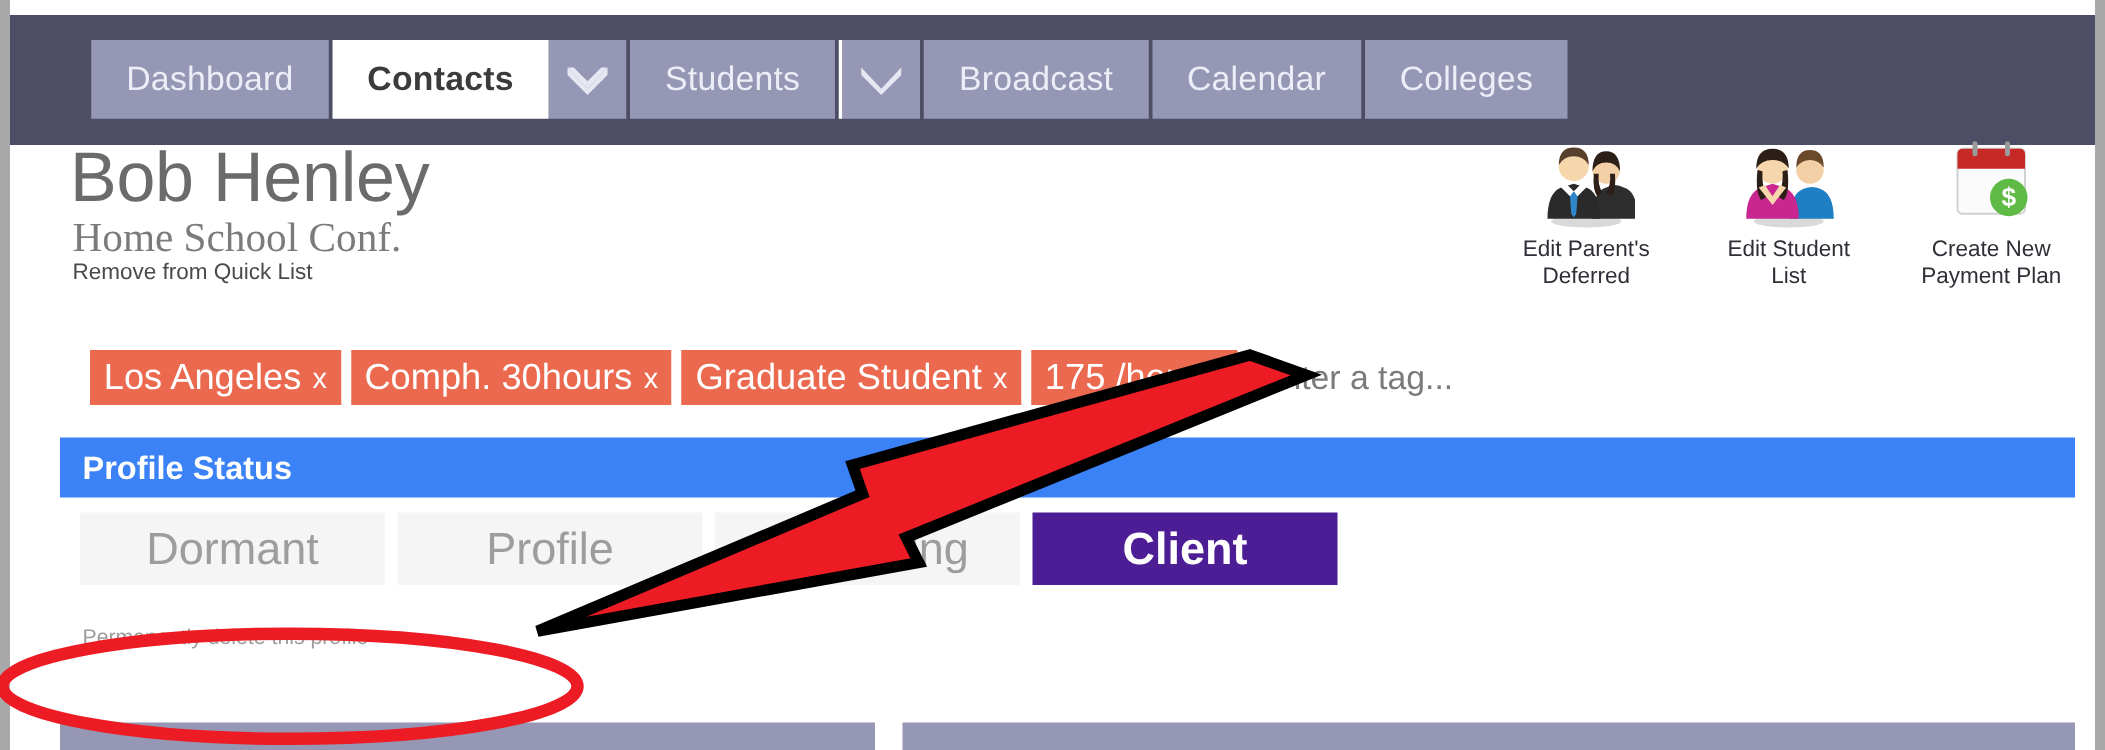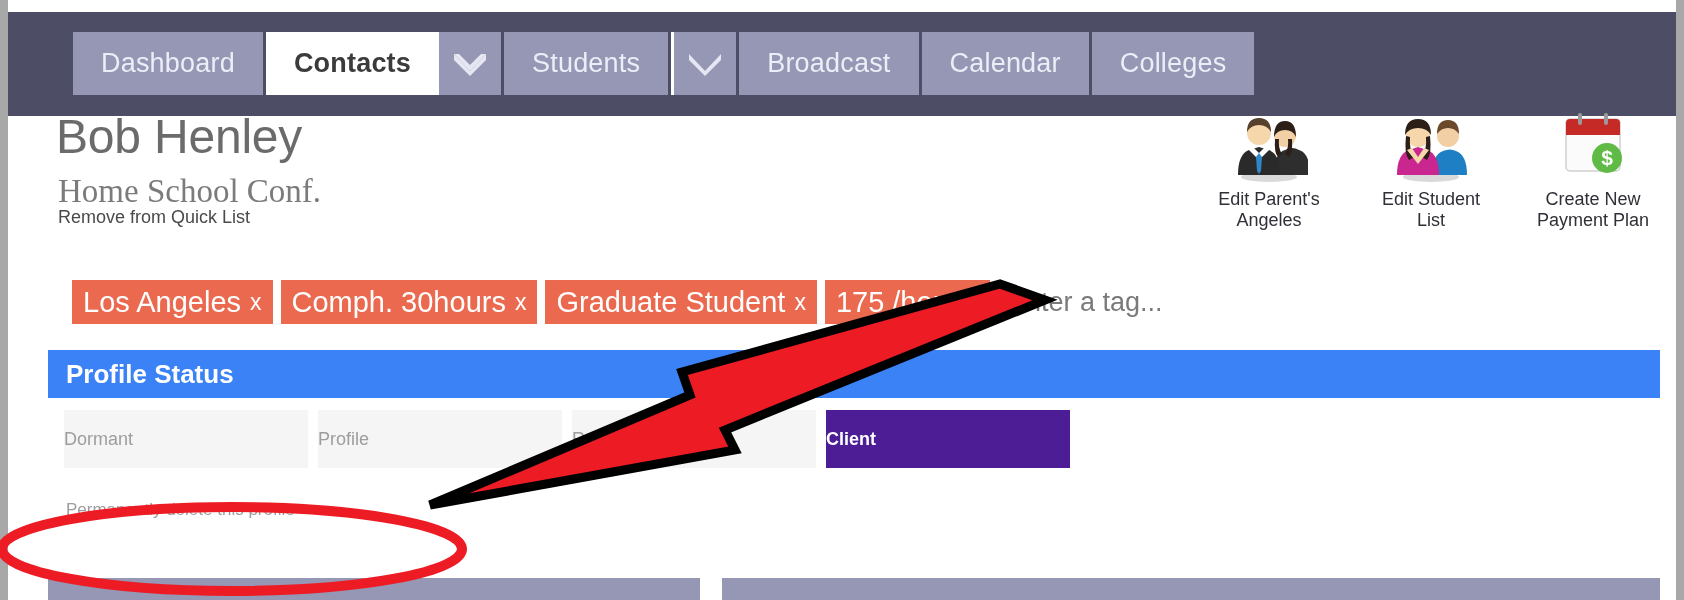--- a/index.html
+++ b/index.html
@@ -81,21 +81,21 @@
     position: absolute;
     left: 8px;
     top: 95px;
     width: 1668px;
     height: 165px;
   }
   .person-name {
     position: absolute;
     left: 48px;
     top: 14px;
-    font-size: 48px;
+    font-size: 56px;
     color: #6b6b6b;
     font-weight: normal;
     letter-spacing: -0.2px;
   }
   .person-sub {
     position: absolute;
     left: 50px;
     top: 78px;
     font-size: 33px;
     color: #7b7b7b;
@@ -201,23 +201,24 @@
     width: 1612px;
     height: 58px;
     display: flex;
     align-items: stretch;
     padding-left: 16px;
     box-sizing: border-box;
   }
   .status-btn {
     background: #f5f5f5;
     color: #9d9d9d;
-    font-size: 18px;
-    display: flex;
-    align-items: center;
+    font-size: 36px;
+    display: flex;
+    align-items: center;
+    justify-content: center;
     width: 244px;
     margin-right: 10px;
     cursor: pointer;
   }
   .status-btn.active {
     background: #4c1d95;
     color: #ffffff;
     font-weight: bold;
   }
 
@@ -322,21 +323,21 @@
 
             <path d="M8 66 q0 -21 11 -25 l10 -3 l10 3 q11 4 11 25 z" fill="#2a2a2a"></path>
             <circle cx="29" cy="24" r="12" fill="#f6d6ab"></circle>
             <path d="M17 23 q0 -14 12 -14 q12 0 12 14 q-4 -7 -12 -7 q-8 0 -12 7z" fill="#58412c"></path>
             <path d="M23 38 l6 6 l6 -6 l5 2 l-11 11 l-11 -11z" fill="#ffffff"></path>
             <path d="M29 44 l3 4 l-1 14 l-2 3 l-2 -3 l-1 -14z" fill="#2f87c9"></path>
           </svg>
         </div>
         <div class="action-label">
           <span>Edit Parent's</span><br>
-          <span>Angeles</span>
+          <span>Deferred</span>
         </div>
       </div>
 
       <div class="action-item">
         <div class="action-glyph">
           <svg width="78" height="74" viewBox="0 0 78 74">
             <ellipse cx="39" cy="68" rx="28" ry="5" fill="#d9d9d9"></ellipse>
 
             <path d="M40 66 q0 -20 11 -24 q7 -3 13 0 q11 4 11 24 z" fill="#1f7fc4"></path>
             <circle cx="56" cy="27" r="11" fill="#f3cfa5"></circle>

